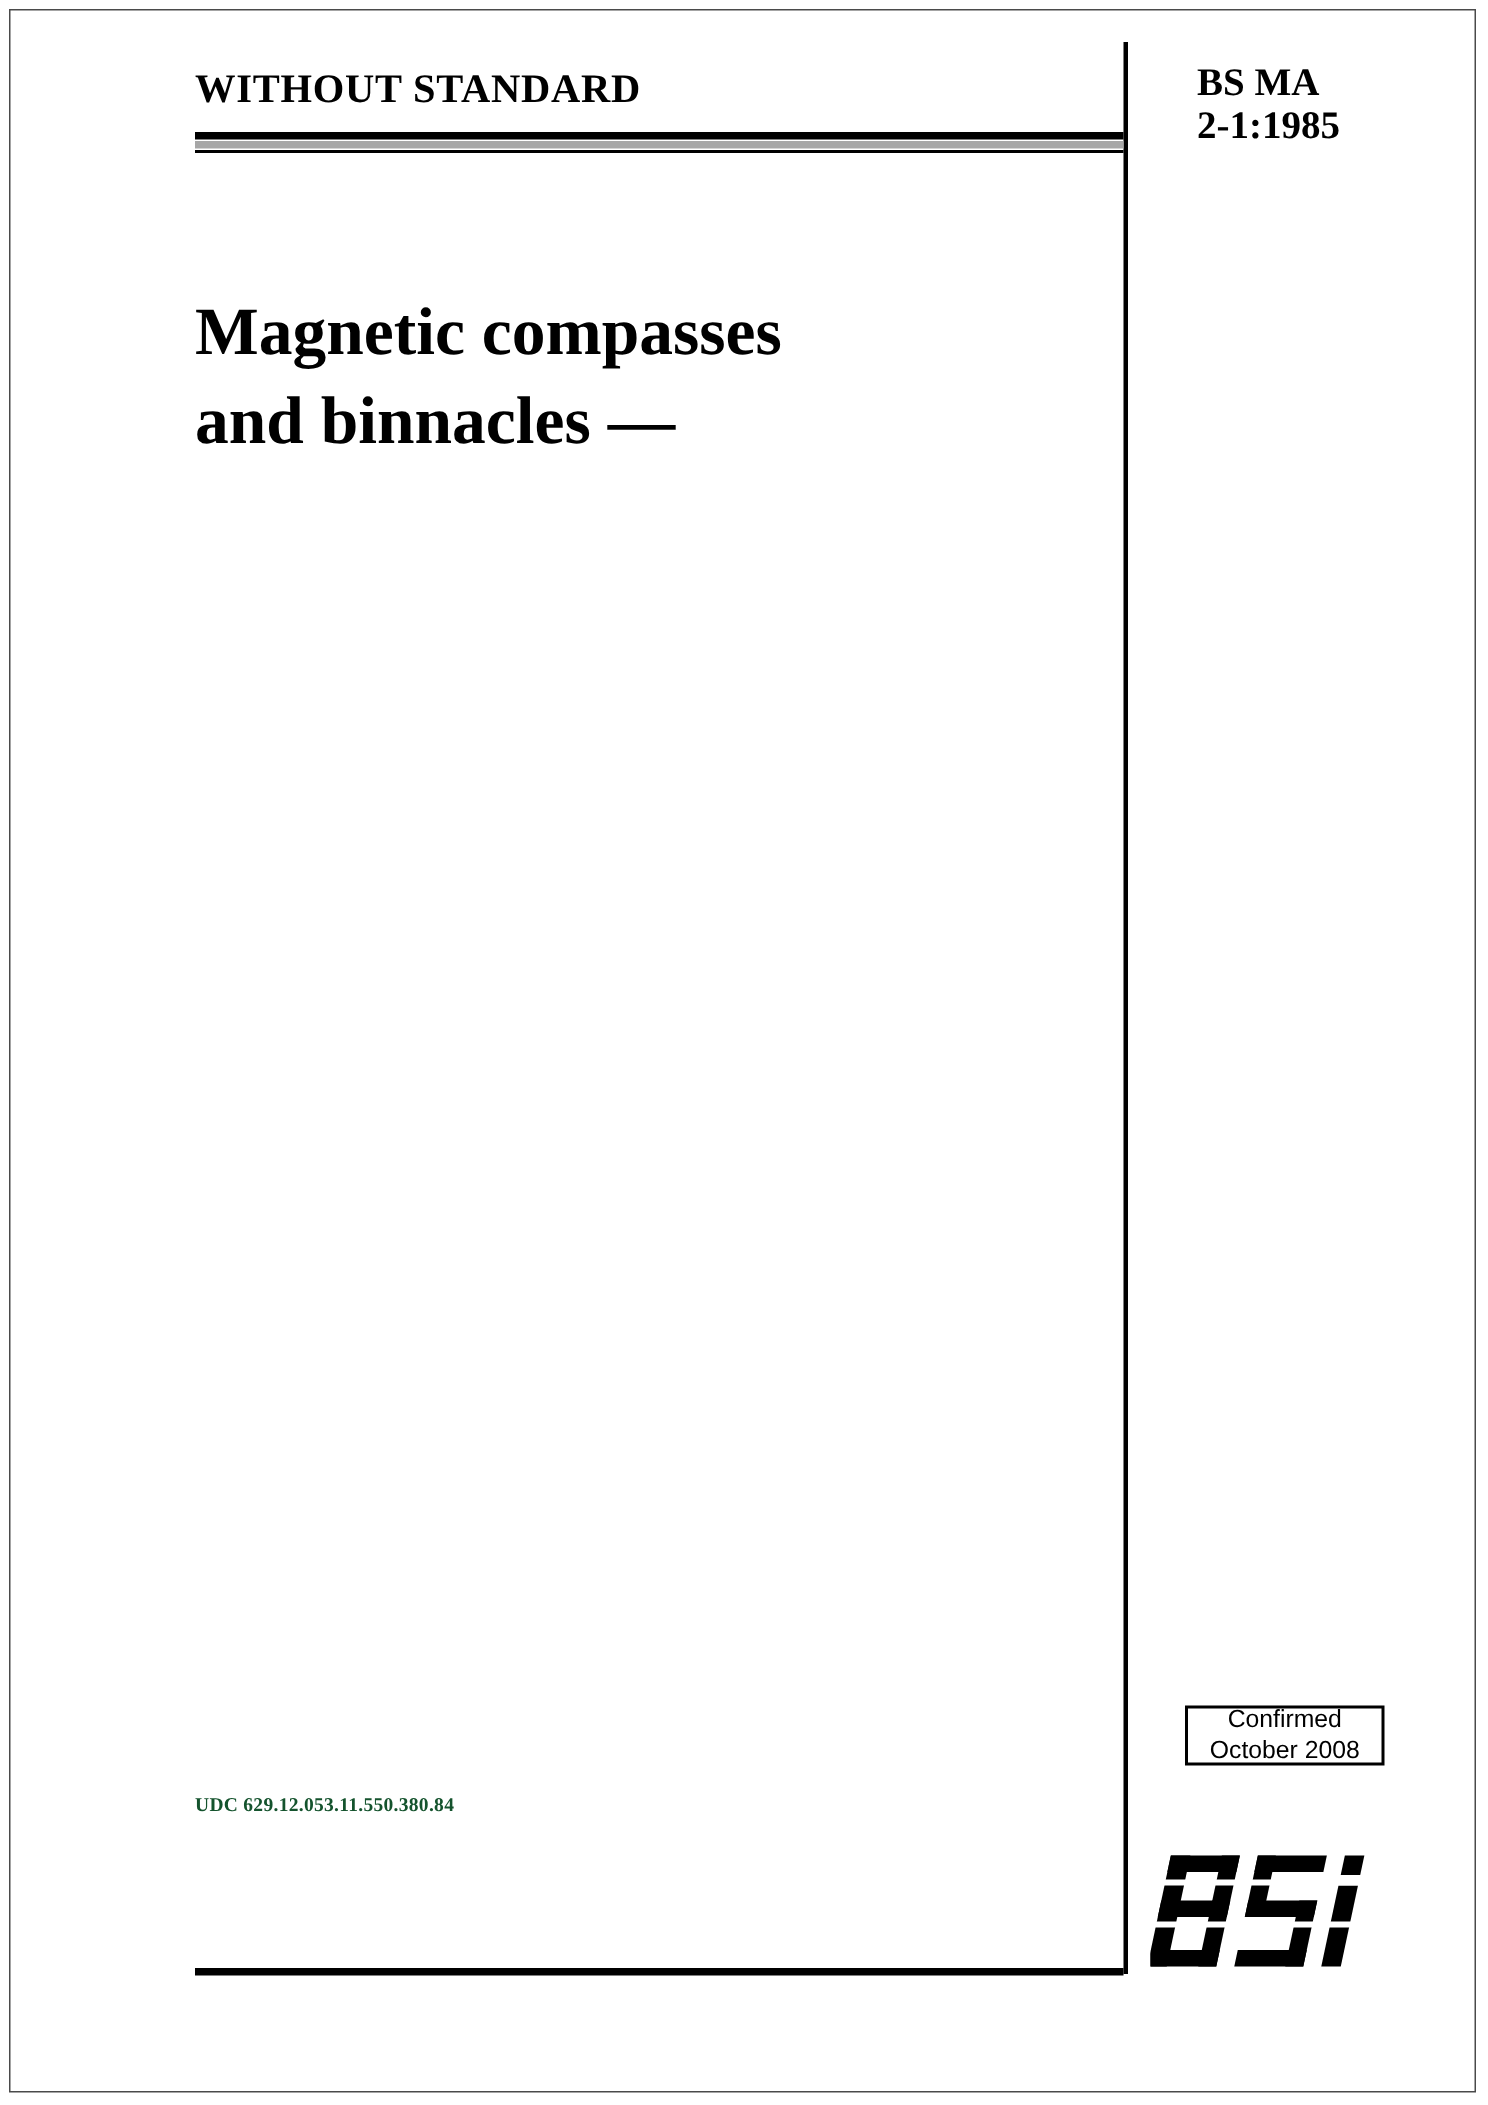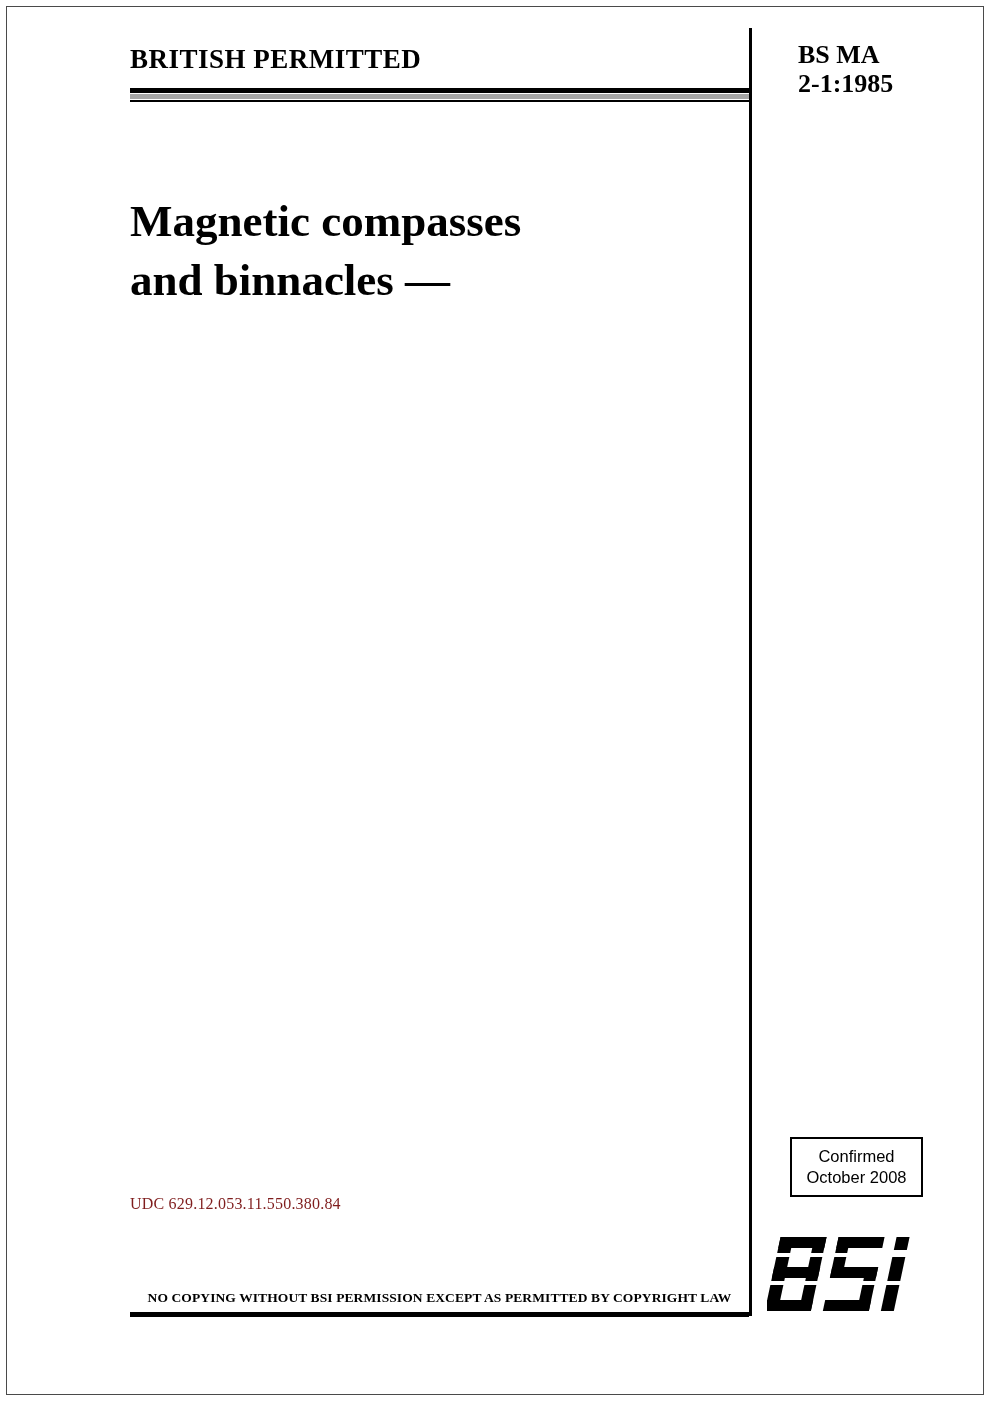--- a/index.html
+++ b/index.html
@@ -117,43 +117,44 @@
     line-height: 1.36;
     white-space: pre-line;
   }
 
   
   .confirmed-box {
     position: absolute;
     left: 790px;
     top: 1137px;
     width: 133px;
-    height: 60px;
+    height: 40px;
     border: 2px solid #000000;
     box-sizing: border-box;
     display: flex;
     flex-direction: column;
     align-items: center;
     justify-content: center;
     font-family: "Liberation Sans", sans-serif;
     font-size: 16.5px;
     line-height: 1.25;
     text-align: center;
   }
 
   
   .udc {
     position: absolute;
     left: 130px;
     top: 1195px;
     font-family: "Liberation Serif", serif;
-    font-size: 16px;
-    color: #7f1d1d;
+    font-size: 13px;
+    color: #14532d;
     letter-spacing: 0.2px;
     white-space: nowrap;
+    font-weight: bold;
   }
 
   
   .footer-text {
     position: absolute;
     left: 130px;
     top: 1290px;
     width: 619px;
     text-align: center;
     font-family: "Liberation Serif", serif;
@@ -183,41 +184,40 @@
 </style>
 </head>
 <body>
 
 <div class="page">
 
   <div class="scan-frame"></div>
 
   <div class="vrule"></div>
 
-  <div class="header-title">BRITISH PERMITTED</div>
+  <div class="header-title">WITHOUT STANDARD</div>
 
   <div class="doc-number">BS MA
 2-1:1985</div>
 
   <div class="rule-thick"></div>
   <div class="rule-grey"></div>
   <div class="rule-thin"></div>
 
   <div class="main-title">Magnetic compasses
 and binnacles —</div>
 
 
   <div class="confirmed-box">
     <span>Confirmed</span>
     <span>October 2008</span>
   </div>
 
   <div class="udc">UDC 629.12.053.11.550.380.84</div>
 
-  <div class="footer-text">NO COPYING WITHOUT BSI PERMISSION EXCEPT AS PERMITTED BY COPYRIGHT LAW</div>
   <div class="footer-rule"></div>
 
   <div class="bsi-logo">
     <svg width="180" height="82" viewBox="0 0 180 82" xmlns="http://www.w3.org/2000/svg" aria-hidden="true">
       <g fill="#000000">
 
         <g transform="skewX(-12)">
 
           <rect x="14" y="2" width="46" height="11"></rect>
           <rect x="14" y="2" width="13" height="74"></rect>

